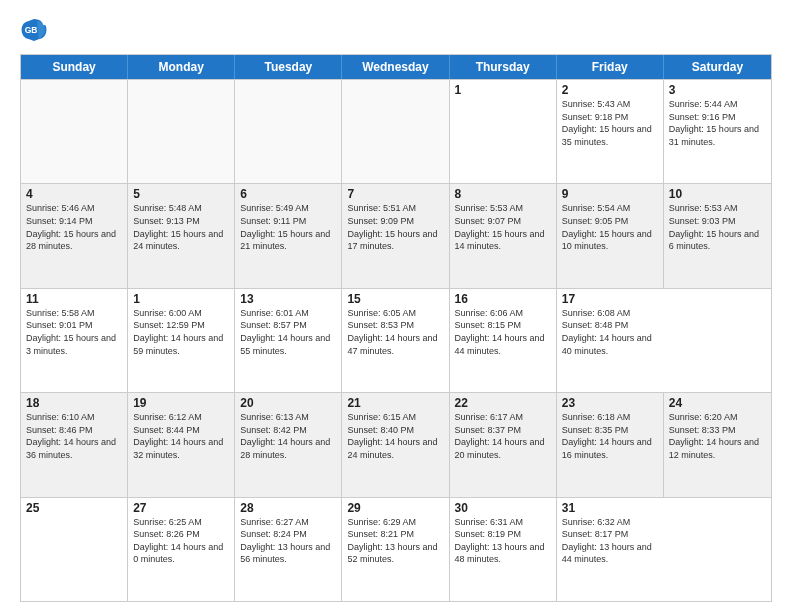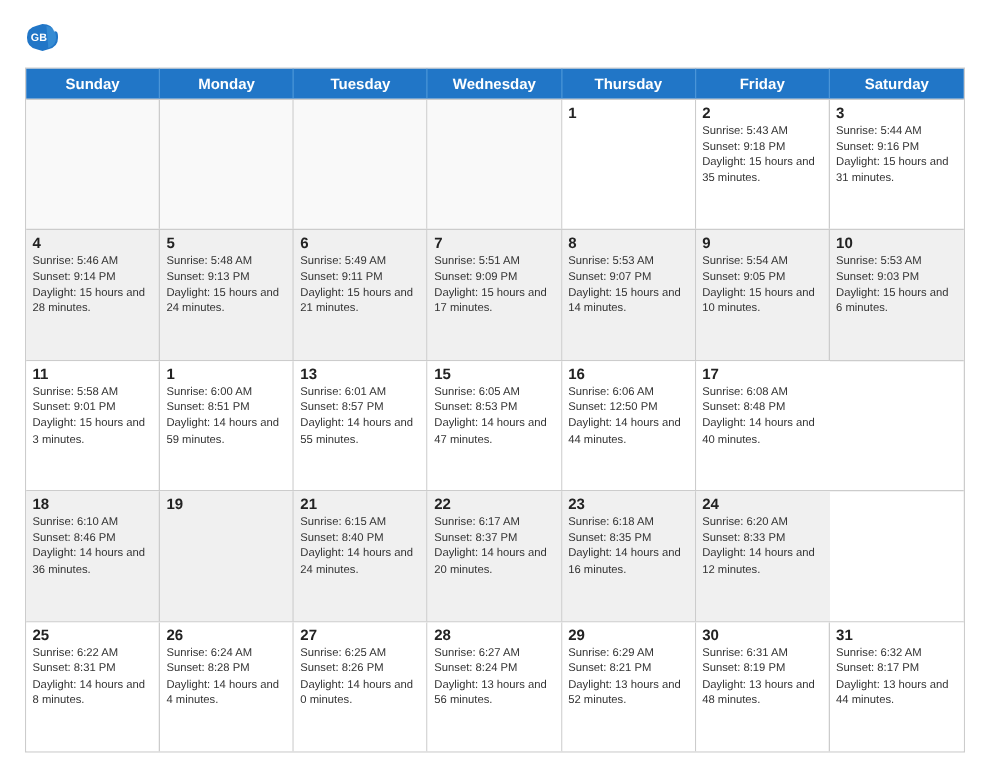--- a/index.html
+++ b/index.html
@@ -220,42 +220,42 @@
           <div class="cal-cell">
             <span class="day-num">11</span>
             <div class="cell-text">Sunrise: 5:58 AM
 Sunset: 9:01 PM
 Daylight: 15 hours
 and 3 minutes.</div>
           </div>
           <div class="cal-cell">
             <span class="day-num">1</span>
             <div class="cell-text">Sunrise: 6:00 AM
-Sunset: 8:51 PM
+Sunset: 12:59 PM
 Daylight: 14 hours
 and 59 minutes.</div>
           </div>
           <div class="cal-cell">
             <span class="day-num">13</span>
             <div class="cell-text">Sunrise: 6:01 AM
 Sunset: 8:57 PM
 Daylight: 14 hours
 and 55 minutes.</div>
           </div>
           <div class="cal-cell">
             <span class="day-num">15</span>
             <div class="cell-text">Sunrise: 6:05 AM
 Sunset: 8:53 PM
 Daylight: 14 hours
 and 47 minutes.</div>
           </div>
           <div class="cal-cell">
             <span class="day-num">16</span>
             <div class="cell-text">Sunrise: 6:06 AM
-Sunset: 12:50 PM
+Sunset: 8:15 PM
 Daylight: 14 hours
 and 44 minutes.</div>
           </div>
           <div class="cal-cell">
             <span class="day-num">17</span>
             <div class="cell-text">Sunrise: 6:08 AM
 Sunset: 8:48 PM
 Daylight: 14 hours
 and 40 minutes.</div>
           </div>
@@ -263,20 +263,31 @@
         <div class="cal-week">
           <div class="cal-cell shaded">
             <span class="day-num">18</span>
             <div class="cell-text">Sunrise: 6:10 AM
 Sunset: 8:46 PM
 Daylight: 14 hours
 and 36 minutes.</div>
           </div>
           <div class="cal-cell shaded">
             <span class="day-num">19</span>
+            <div class="cell-text">Sunrise: 6:12 AM
+Sunset: 8:44 PM
+Daylight: 14 hours
+and 32 minutes.</div>
+          </div>
+          <div class="cal-cell shaded">
+            <span class="day-num">20</span>
+            <div class="cell-text">Sunrise: 6:13 AM
+Sunset: 8:42 PM
+Daylight: 14 hours
+and 28 minutes.</div>
           </div>
           <div class="cal-cell shaded">
             <span class="day-num">21</span>
             <div class="cell-text">Sunrise: 6:15 AM
 Sunset: 8:40 PM
 Daylight: 14 hours
 and 24 minutes.</div>
           </div>
           <div class="cal-cell shaded">
             <span class="day-num">22</span>
@@ -296,31 +307,20 @@
             <span class="day-num">24</span>
             <div class="cell-text">Sunrise: 6:20 AM
 Sunset: 8:33 PM
 Daylight: 14 hours
 and 12 minutes.</div>
           </div>
         </div>
         <div class="cal-week">
           <div class="cal-cell">
             <span class="day-num">25</span>
-            <div class="cell-text">Sunrise: 6:22 AM
-Sunset: 8:31 PM
-Daylight: 14 hours
-and 8 minutes.</div>
-          </div>
-          <div class="cal-cell">
-            <span class="day-num">26</span>
-            <div class="cell-text">Sunrise: 6:24 AM
-Sunset: 8:28 PM
-Daylight: 14 hours
-and 4 minutes.</div>
           </div>
           <div class="cal-cell">
             <span class="day-num">27</span>
             <div class="cell-text">Sunrise: 6:25 AM
 Sunset: 8:26 PM
 Daylight: 14 hours
 and 0 minutes.</div>
           </div>
           <div class="cal-cell">
             <span class="day-num">28</span>

